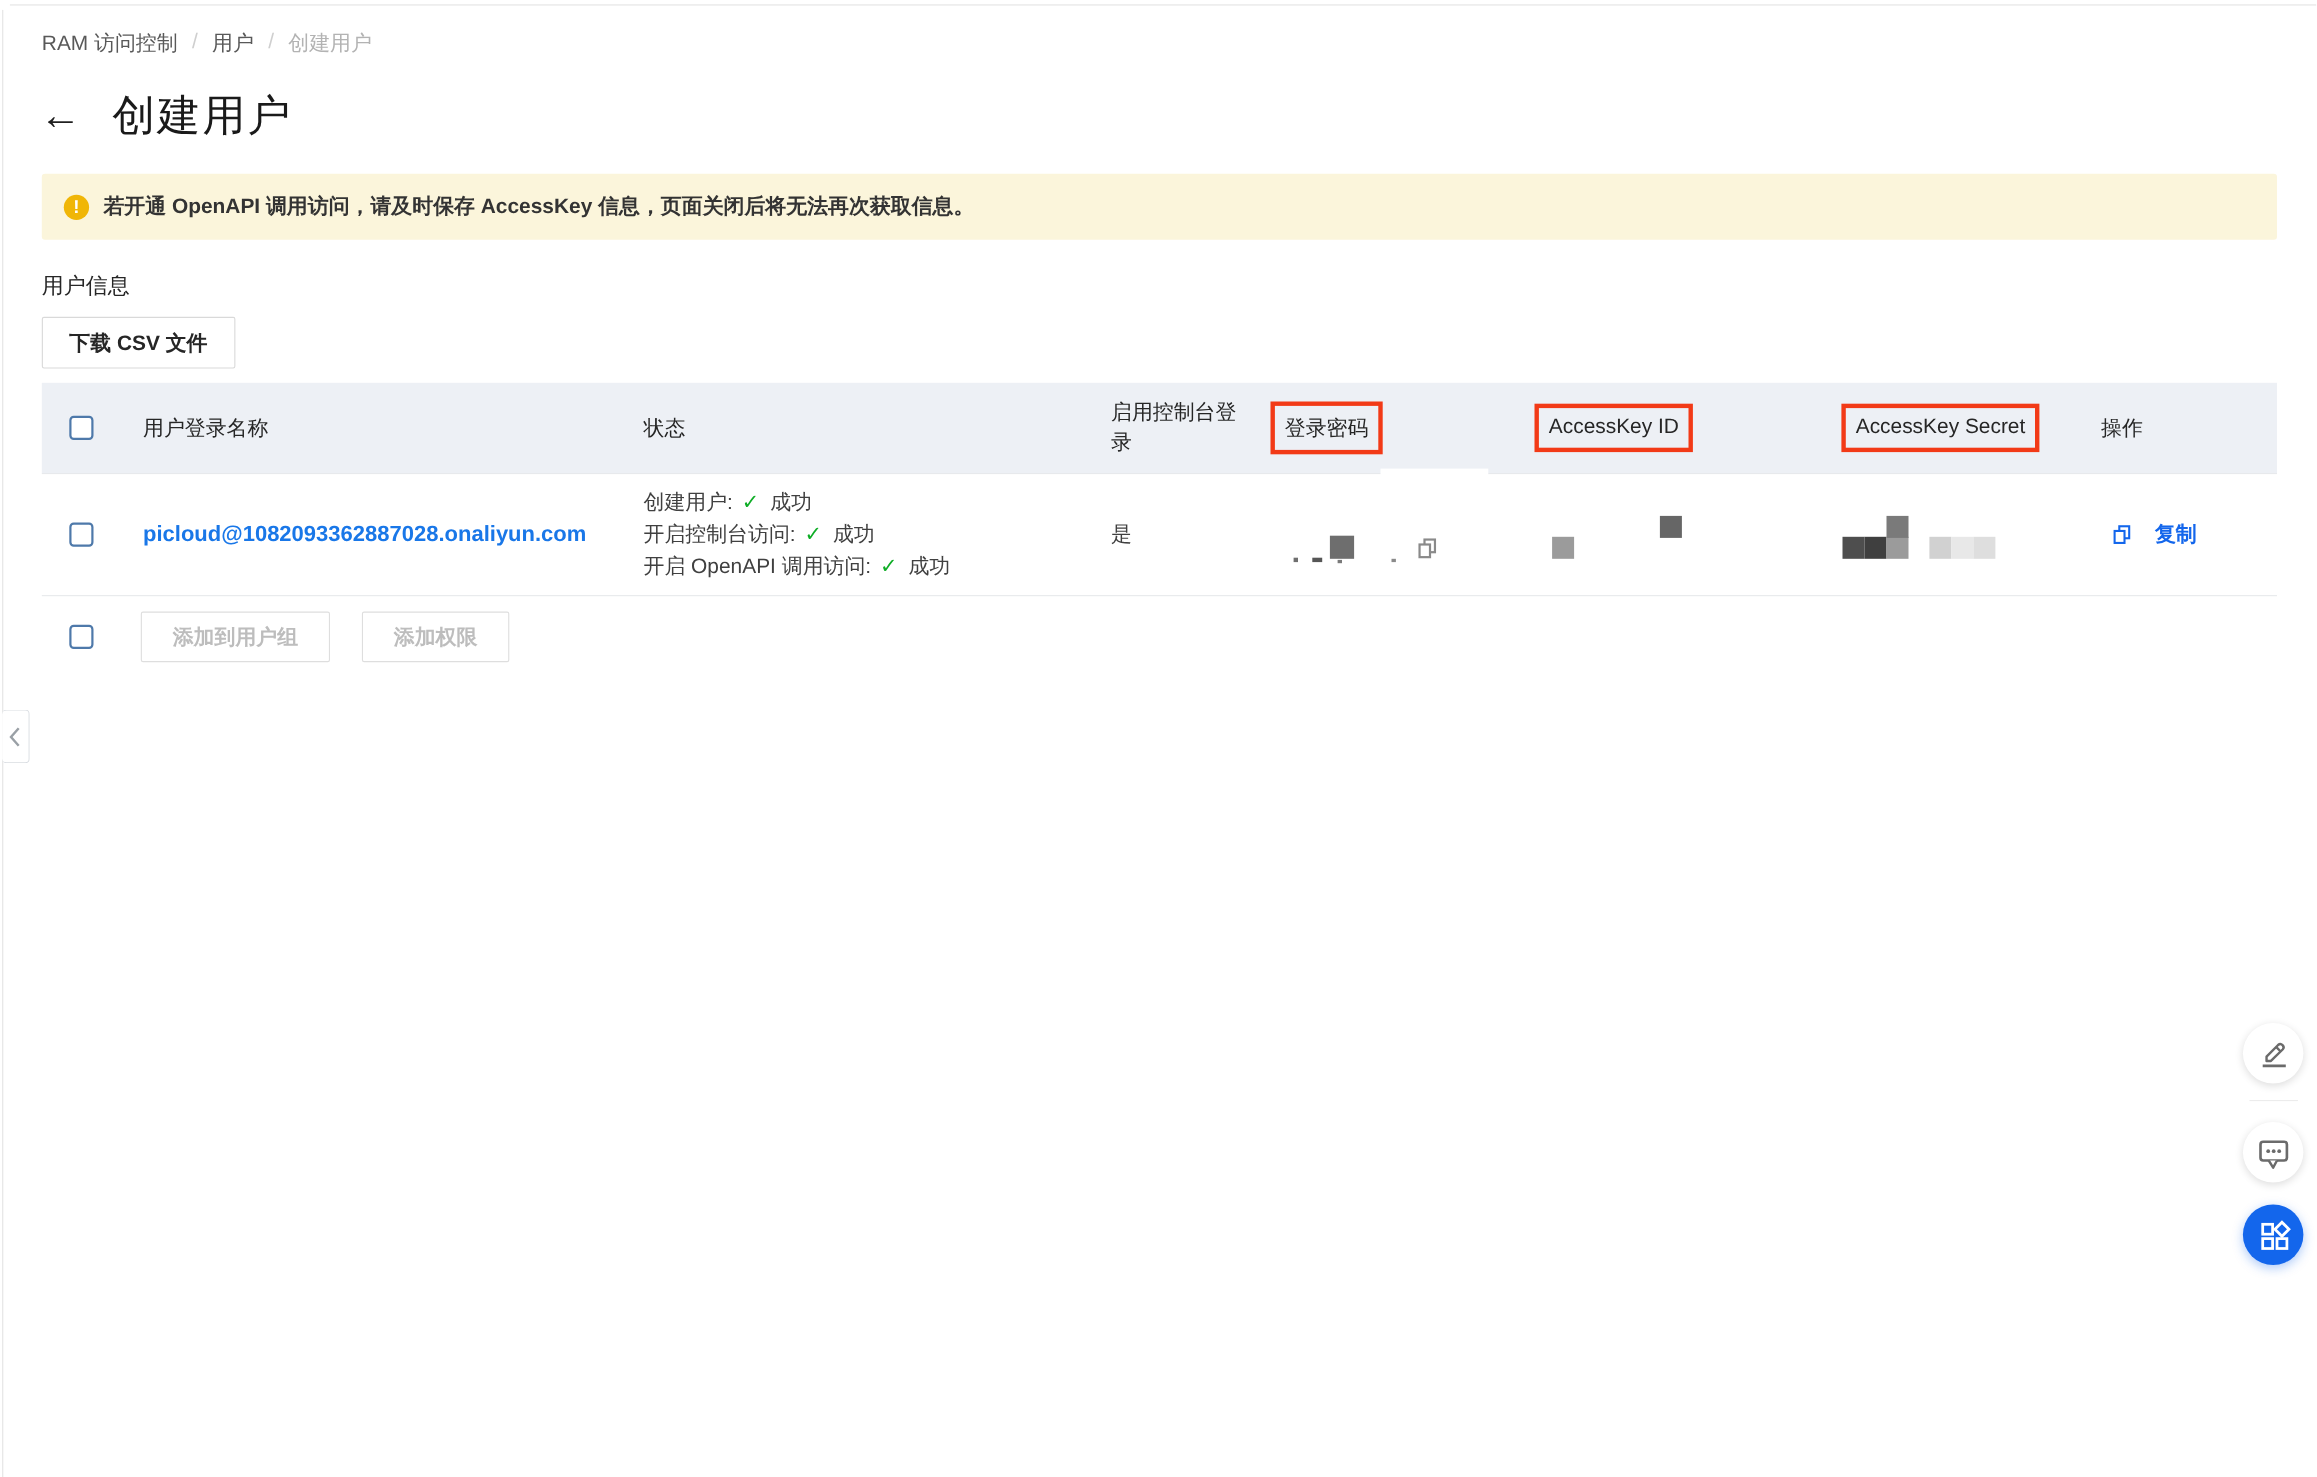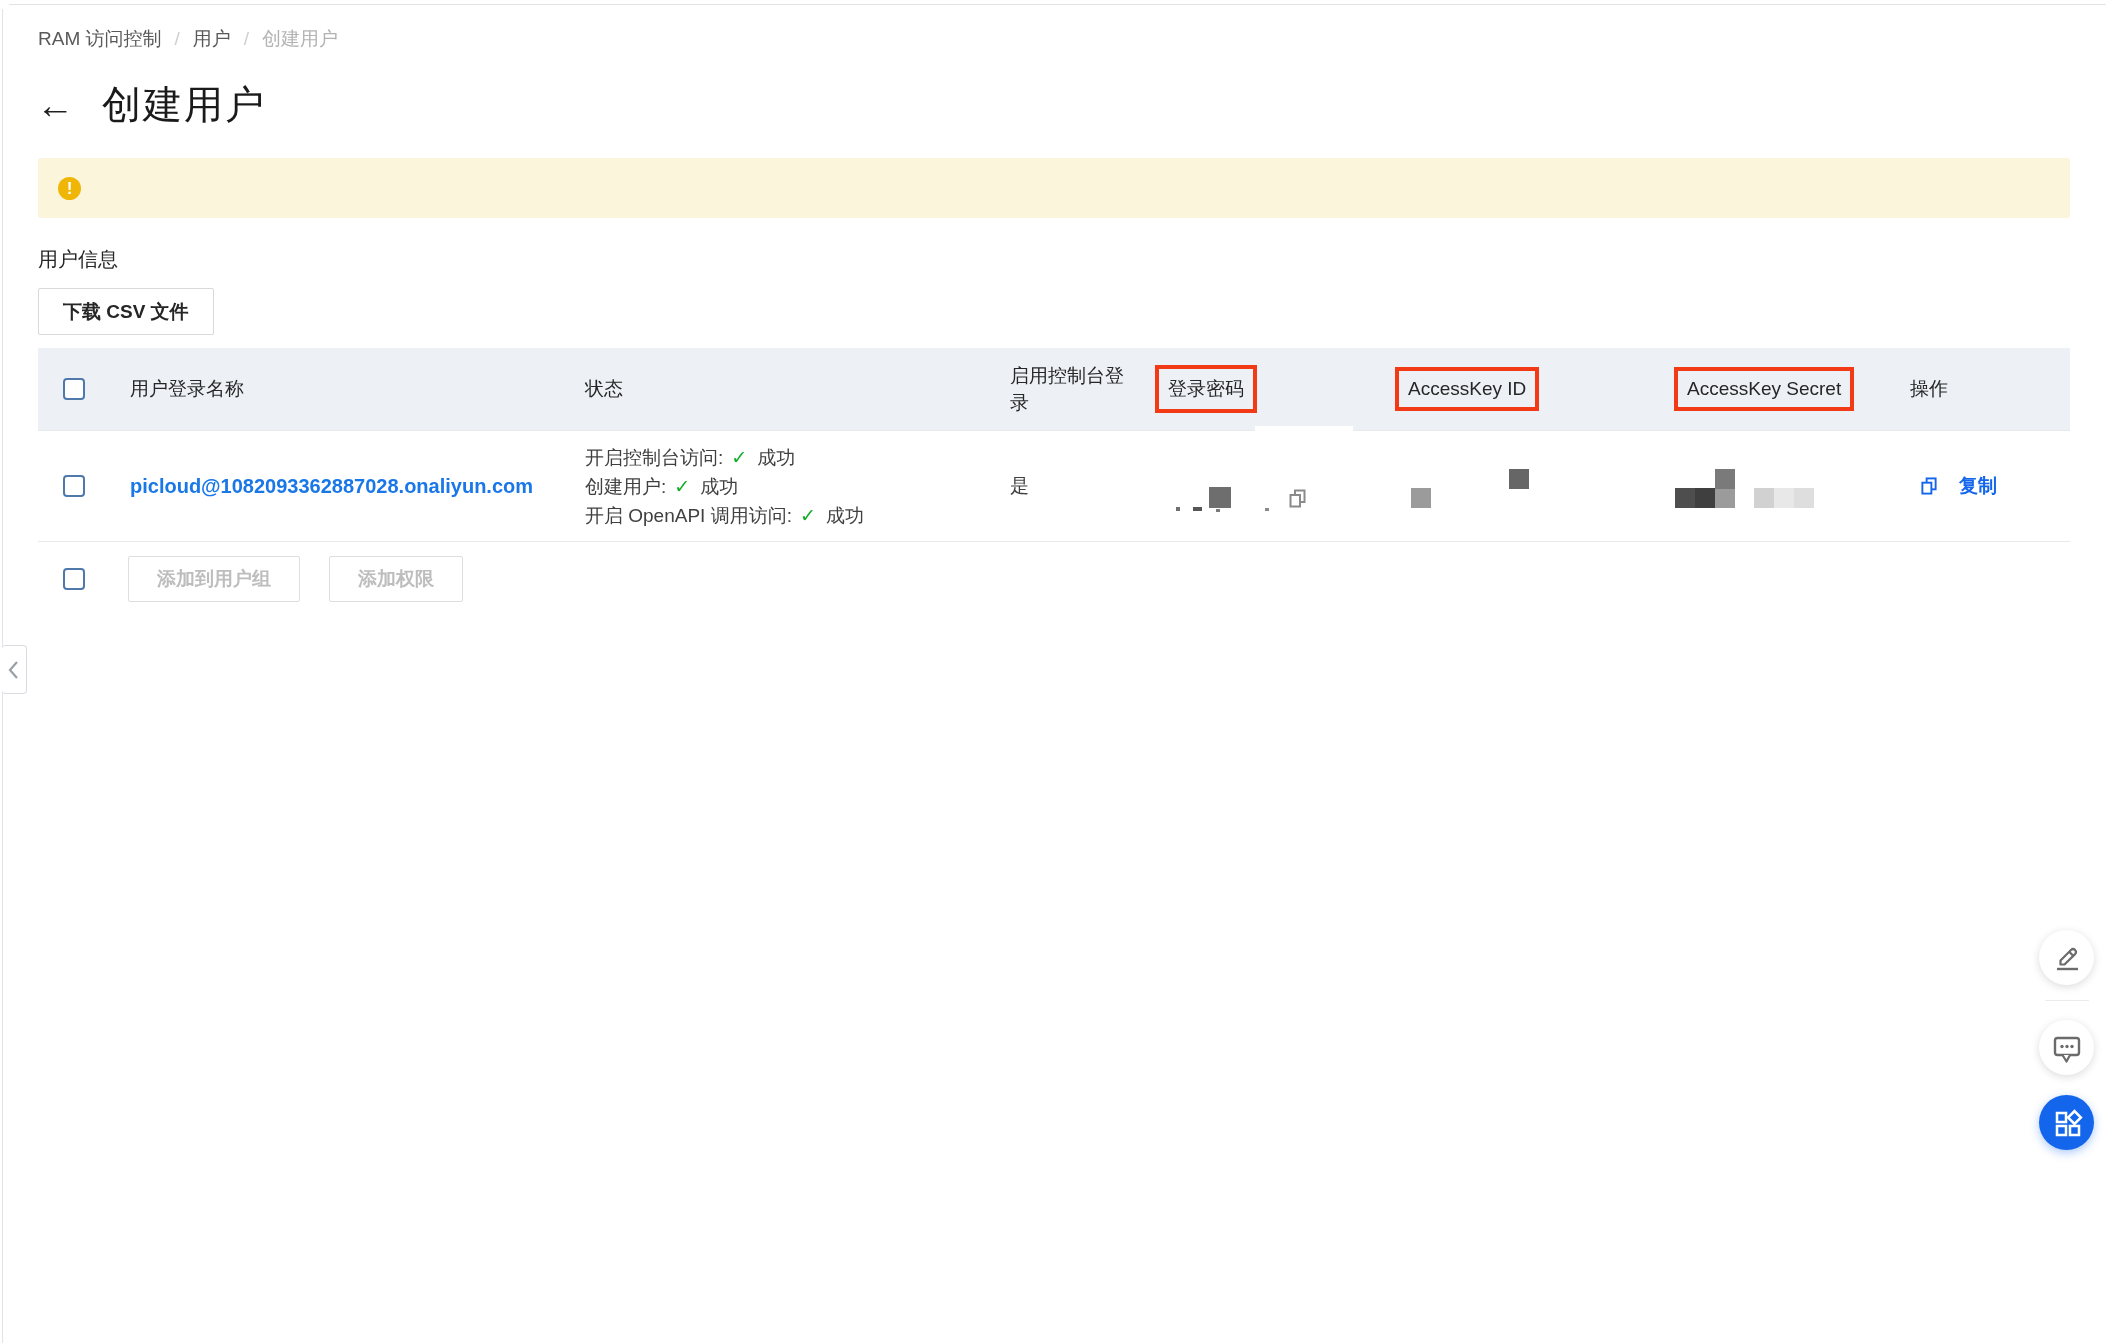--- a/index.html
+++ b/index.html
@@ -96,20 +96,21 @@
     <span class="crumb-last">创建用户</span>
   </div>
 
   <div class="title-row">
     <span class="back-arrow">←</span>
     <span class="page-title">创建用户</span>
   </div>
 
   <div class="notice">
     <span class="notice-icon">!</span>
+    <span class="notice-text">若开通 OpenAPI 调用访问，请及时保存 AccessKey 信息，页面关闭后将无法再次获取信息。</span>
   </div>
 
   <div class="section-title">用户信息</div>
   <button class="csv-btn">
     <span>下载 CSV 文件</span>
   </button>
 
   <div class="table">
 
     <div class="thead">
@@ -143,24 +144,24 @@
     <div class="tbody-row">
       <div class="cell c0">
         <span class="checkbox"></span>
       </div>
       <div class="cell c1">
         <a class="user-link">picloud@1082093362887028.onaliyun.com</a>
       </div>
       <div class="cell c2">
         <div class="status-lines">
           <div class="status-line">
-            <span>开启控制台访问:</span><span class="check">✓</span><span>成功</span>
+            <span>创建用户:</span><span class="check">✓</span><span>成功</span>
           </div>
           <div class="status-line">
-            <span>创建用户:</span><span class="check">✓</span><span>成功</span>
+            <span>开启控制台访问:</span><span class="check">✓</span><span>成功</span>
           </div>
           <div class="status-line">
             <span>开启 OpenAPI 调用访问:</span><span class="check">✓</span><span>成功</span>
           </div>
         </div>
       </div>
       <div class="cell c3">是</div>
 
       <div class="cell c4">
         <div class="mosaic" style="width:170px;height:44px;margin-top:14px;">

